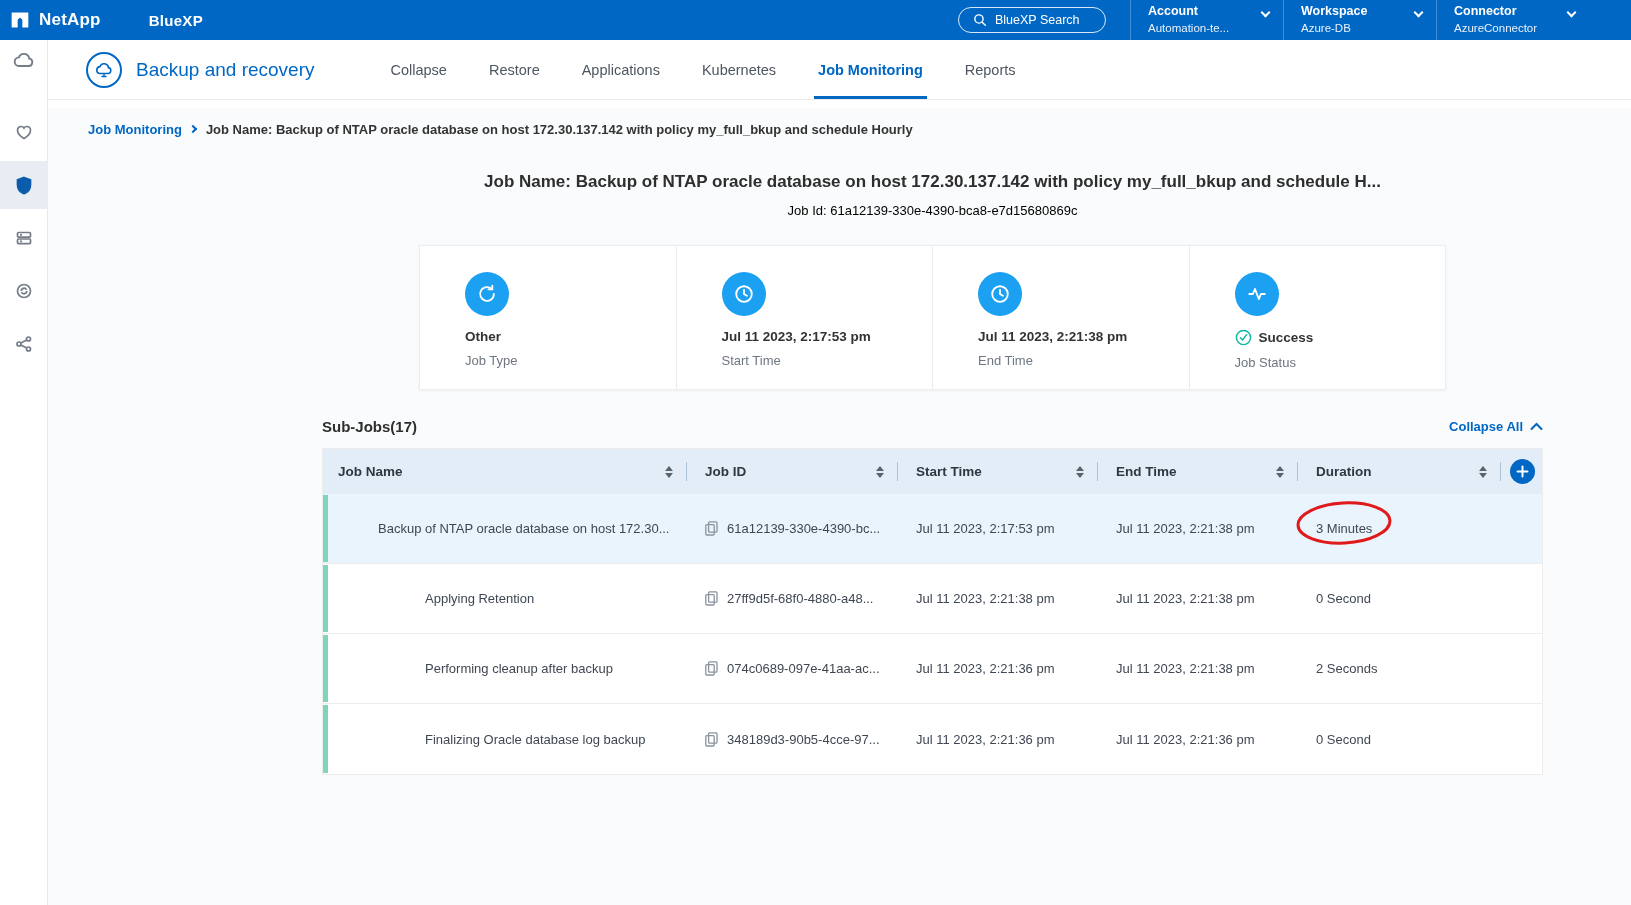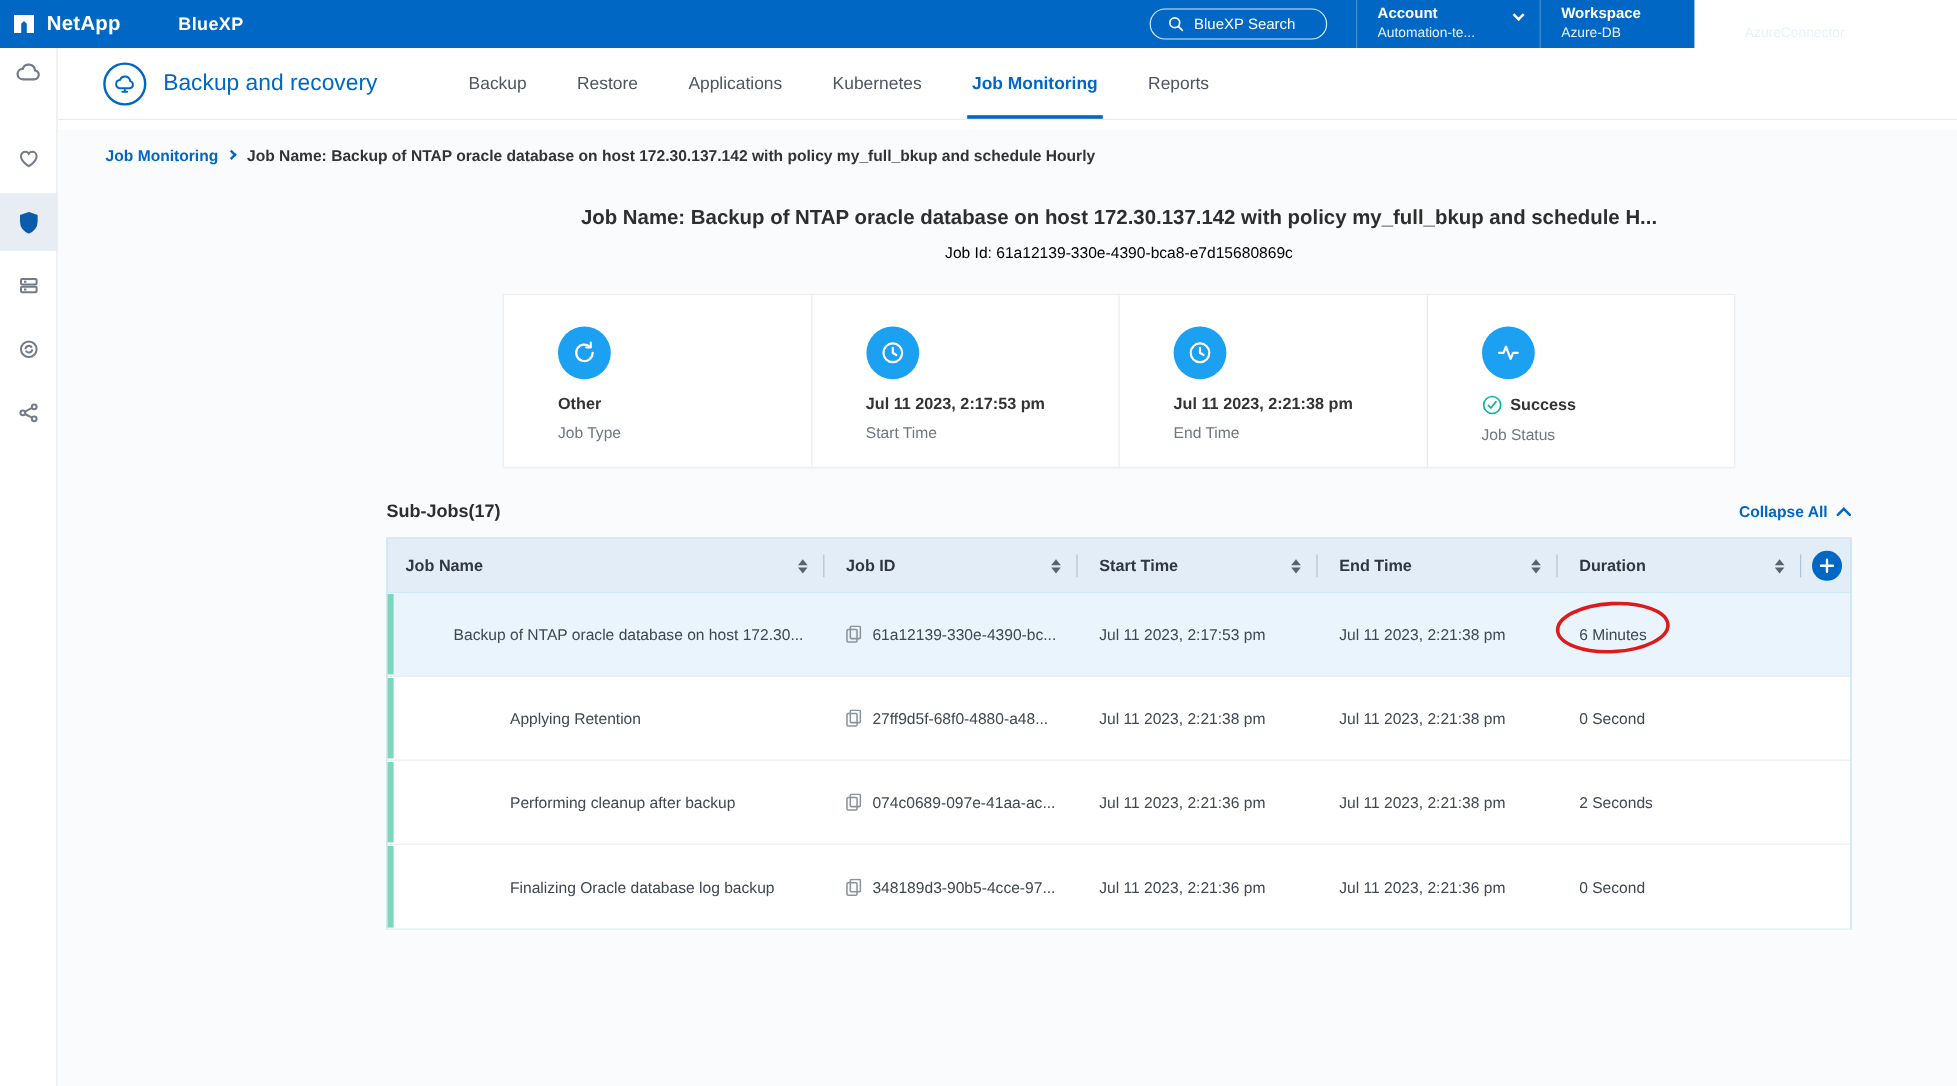--- a/index.html
+++ b/index.html
@@ -14,21 +14,21 @@
   }
   *{box-sizing:border-box;}
   html,body{margin:0;padding:0;}
   body{
     width:1631px;height:905px;position:relative;overflow:hidden;
     font-family:"Liberation Sans",sans-serif;background:#fff;color:#333;
   }
 
   
   .topbar{
-    position:absolute;top:0;left:0;width:1412px;height:40px;
+    position:absolute;top:0;left:0;width:1631px;height:40px;
     background:var(--topbar-blue);color:#fff;display:flex;align-items:center;z-index:20;
   }
   .brand{display:flex;align-items:center;gap:9px;margin-left:10px;}
   .brand-name{font-size:17px;font-weight:bold;letter-spacing:.2px;}
   .product-name{font-size:15px;font-weight:bold;margin-left:48px;letter-spacing:.3px;}
   .search-pill{
     position:absolute;left:958px;top:7px;width:148px;height:26px;
     border:1px solid rgba(255,255,255,.85);border-radius:14px;
     display:flex;align-items:center;gap:8px;padding:0 14px;cursor:pointer;
   }
@@ -231,21 +231,21 @@
 <div class="svc-header">
   <div class="svc-logo">
     <svg width="20" height="20" viewBox="0 0 20 20" fill="none" stroke="#0067C5" stroke-width="1.6" stroke-linecap="round">
       <path d="M5.5 13.5h8.6a3 3 0 0 0 .4-5.9 4.4 4.4 0 0 0-8.5-1A3.5 3.5 0 0 0 5.5 13.5z"></path>
       <path d="M8 16.5h4M10 14.8v1.7"></path>
     </svg>
   </div>
   <span class="svc-title">Backup and recovery</span>
 
   <div class="tabs">
-    <div class="tab">Backup</div>
+    <div class="tab">Collapse</div>
     <div class="tab">Restore</div>
     <div class="tab">Applications</div>
     <div class="tab">Kubernetes</div>
     <div class="tab active">Job Monitoring</div>
     <div class="tab">Reports</div>
   </div>
 </div>
 
 <div class="content">
 
@@ -369,21 +369,21 @@
         <div class="td id">
           <svg width="13" height="15" viewBox="0 0 13 15" fill="none" stroke="#8A939E" stroke-width="1.3">
             <rect x="3.6" y="0.8" width="8.4" height="10.4" rx="1"></rect>
               <rect x="0.8" y="3.6" width="8.4" height="10.4" rx="1"></rect>
           </svg>
           <span>61a12139-330e-4390-bc...</span>
         </div>
         <div class="td">Jul 11 2023, 2:17:53 pm</div>
         <div class="td">Jul 11 2023, 2:21:38 pm</div>
         <div class="td duration">
-          <span>6 Minutes</span>
+          <span>3 Minutes</span>
           <svg class="annotation" width="104" height="52" viewBox="0 0 104 52">
             <ellipse cx="52" cy="26" rx="46" ry="20" fill="none" stroke-width="3" transform="rotate(-3 52 26)" style="stroke:var(--annotation-red)"></ellipse>
           </svg>
         </div>
         <div></div>
       </div>
 
       <div class="trow">
         <div class="td name indent-2">Applying Retention</div>
         <div class="td id">

